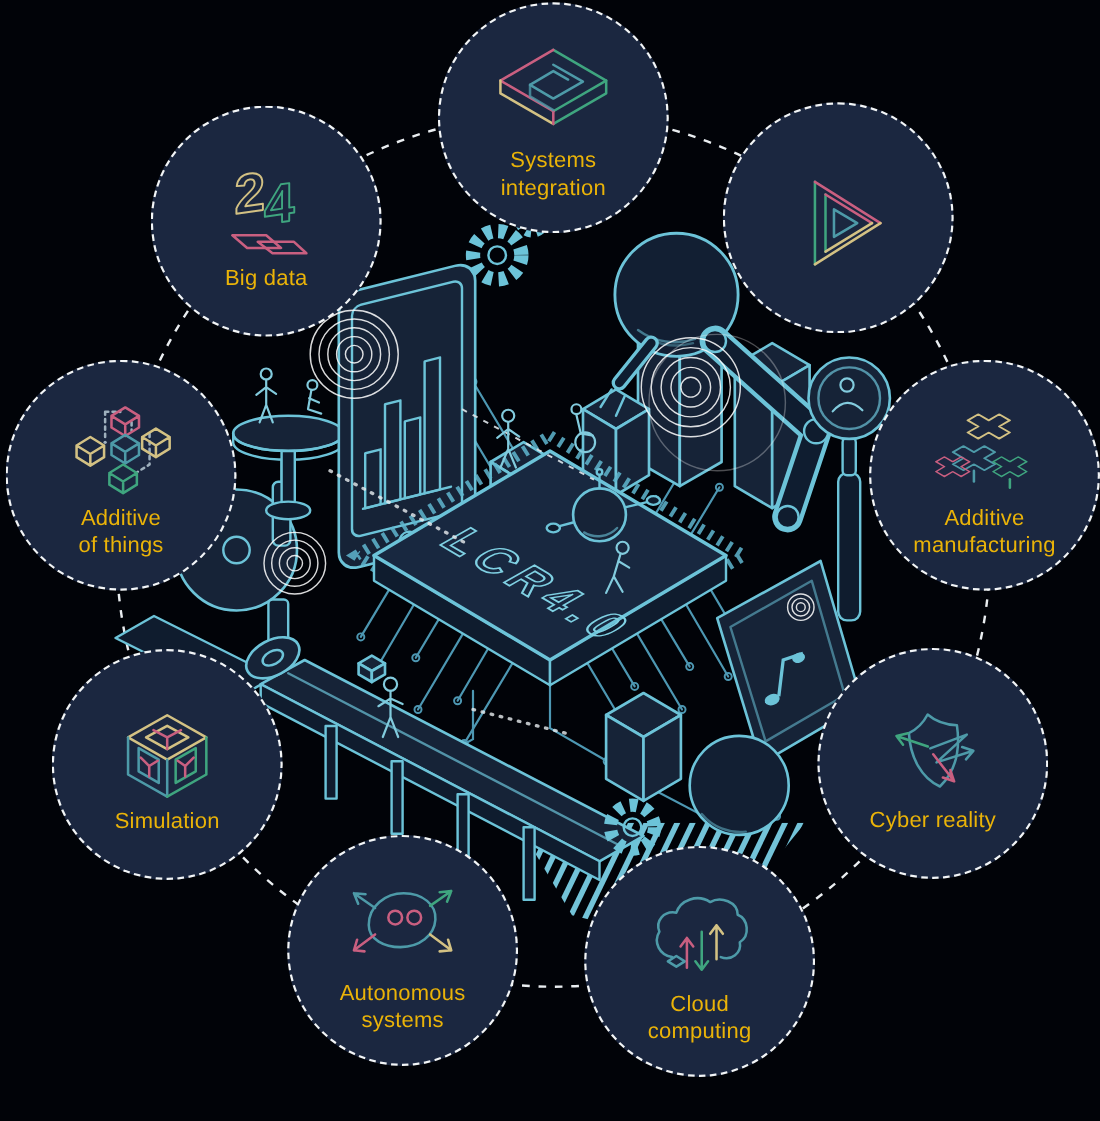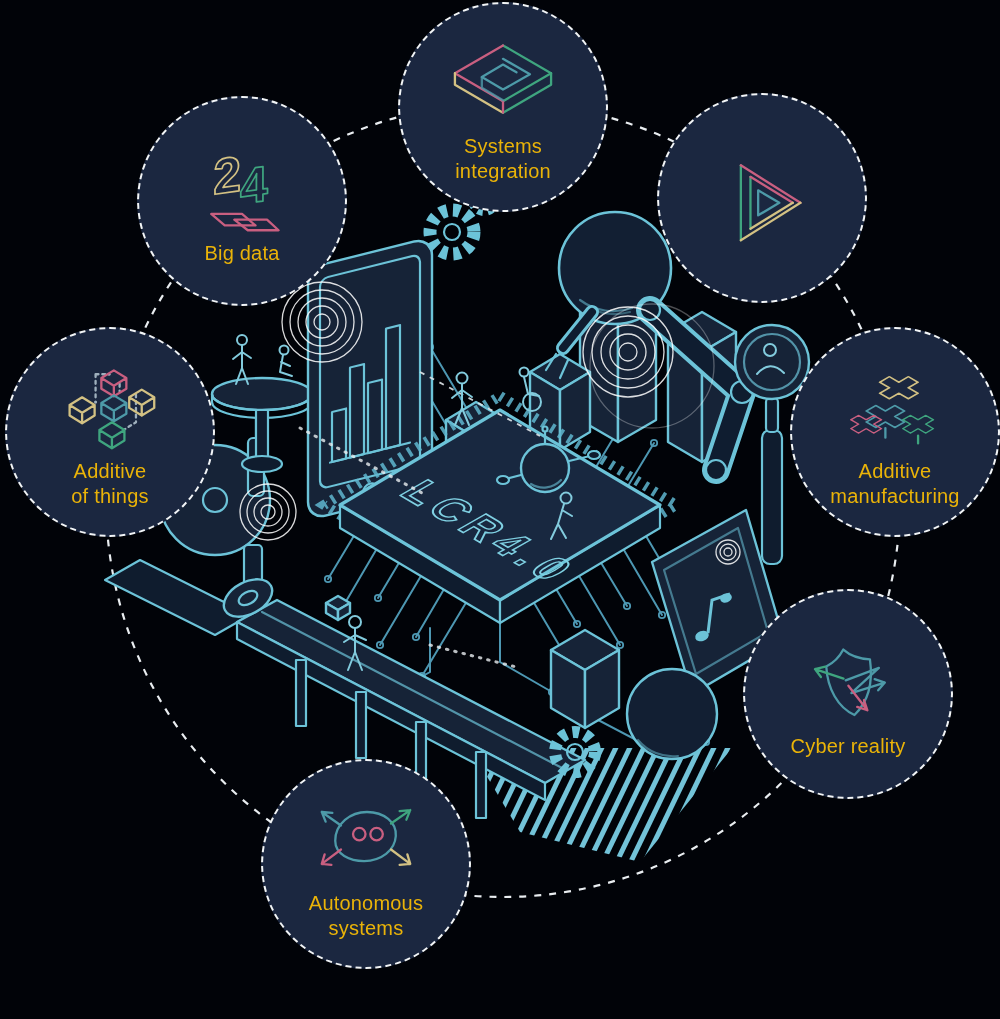--- a/index.html
+++ b/index.html
@@ -366,37 +366,66 @@
       <g class="ik" transform="rotate(-8 60 55)">
         <path class="ct" d="M60,20 C66,27 76,32 86,34 C86,56 80,76 62,89 C46,79 38,58 40,35 C49,32 55,27 60,20 Z"></path>
         <path class="cg" d="M56,50 L28,36 M28,36 L39,35 M28,36 L33,45"></path>
         <path class="ct" d="M58,52 L94,44 L62,66 L98,60 M98,60 L88,55 M98,60 L90,67"></path>
         <path class="cp" d="M60,58 L76,86 M76,86 L66,81 M76,86 L74,75"></path>
       </g>
     </svg>
     <div class="label">Cyber reality</div>
   </div>
 
+  <div class="node" style="left:531px;top:769px">
+    <svg class="icon" viewBox="0 0 120 104">
+      <g class="ik">
+        <path class="ct" d="M34,76 C22,74 16,62 22,52 C18,42 26,32 38,34 C42,22 58,16 70,24 C80,18 96,24 96,36 C106,40 108,56 98,62 C100,72 90,80 80,76"></path>
+        <path class="ct" d="M30,80 l8,-5 l8,5 l-8,5 Z"></path>
+        <path class="cp" d="M48,86 L48,58 M48,58 L42,66 M48,58 L54,66"></path>
+        <path class="cg" d="M62,52 L62,88 M62,88 L56,80 M62,88 L68,80"></path>
+        <path class="cy" d="M76,78 L76,46 M76,46 L70,54 M76,46 L82,54"></path>
+      </g>
+    </svg>
+    <div class="label">Cloud
+computing</div>
+  </div>
 
   <div class="node" style="left:261px;top:759px">
     <svg class="icon" viewBox="0 0 120 104">
       <g class="ik">
         <path class="ct" d="M28,56 C28,38 44,26 61,26 C79,26 92,37 91,51 C90,66 76,77 58,77 C43,77 28,70 28,56 Z"></path>
         <circle class="cp" cx="53" cy="49" r="6.5"></circle>
         <circle class="cp" cx="71" cy="49" r="6.5"></circle>
         <path class="ct" d="M34,40 L14,26 M14,26 L25,27 M14,26 L18,36"></path>
         <path class="cg" d="M86,38 L106,24 M106,24 L95,25 M106,24 L102,34"></path>
         <path class="cp" d="M34,65 L14,80 M14,80 L24,81 M14,80 L17,70"></path>
         <path class="cy" d="M86,65 L106,80 M106,80 L95,81 M106,80 L103,70"></path>
       </g>
     </svg>
     <div class="label">Autonomous
 systems</div>
   </div>
 
+  <div class="node" style="left:47px;top:590px">
+    <svg class="icon" viewBox="0 0 120 104">
+      <g class="ik">
+        <path class="cy" d="M60,20 L97,41 L60,62 L23,41 Z"></path>
+        <path class="ct" d="M23,41 L23,76 L60,97 L60,62"></path>
+        <path class="cg" d="M97,41 L97,76 L60,97"></path>
+        <path class="cy" d="M60,30 L80,41 L60,52 L40,41 Z"></path>
+        <path class="cp" d="M60,41 L60,52 M60,41 L47,34 M60,41 L73,34"></path>
+        <path class="ct" d="M33,51 L52,62 L52,84 L33,73 Z"></path>
+        <path class="cp" d="M43,68 L43,78 M43,68 L35,60 M43,68 L51,63"></path>
+        <path class="cg" d="M68,62 L87,51 L87,73 L68,84 Z"></path>
+        <path class="cp" d="M77,68 L77,78 M77,68 L70,63 M77,68 L85,60"></path>
+      </g>
+    </svg>
+    <div class="label">Simulation</div>
+  </div>
 
   <div class="node" style="left:5px;top:327px">
     <svg class="icon" viewBox="0 0 120 104">
       <g class="ik" stroke-width="2">
         <g class="cd" stroke-dasharray="3 4" fill="none">
           <path d="M45,20 L45,47 M45,20 L57,20 M87,41 L87,70 L74,78 M70,30 L70,38"></path>
         </g>
         <circle cx="45" cy="49" r="1.6" fill="#9fb0bd" stroke="none"></circle>
         <circle cx="59" cy="20" r="1.6" fill="#9fb0bd" stroke="none"></circle>
         <g class="cp">

